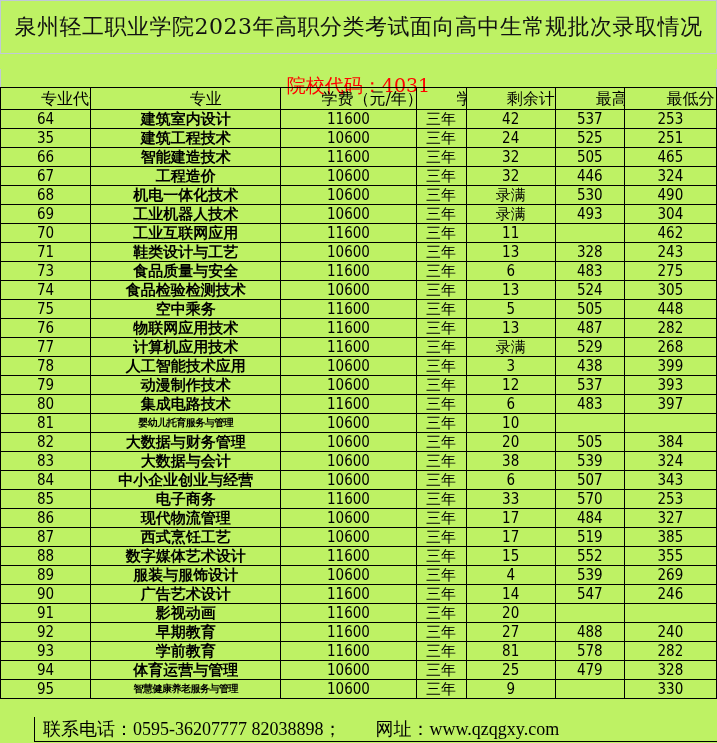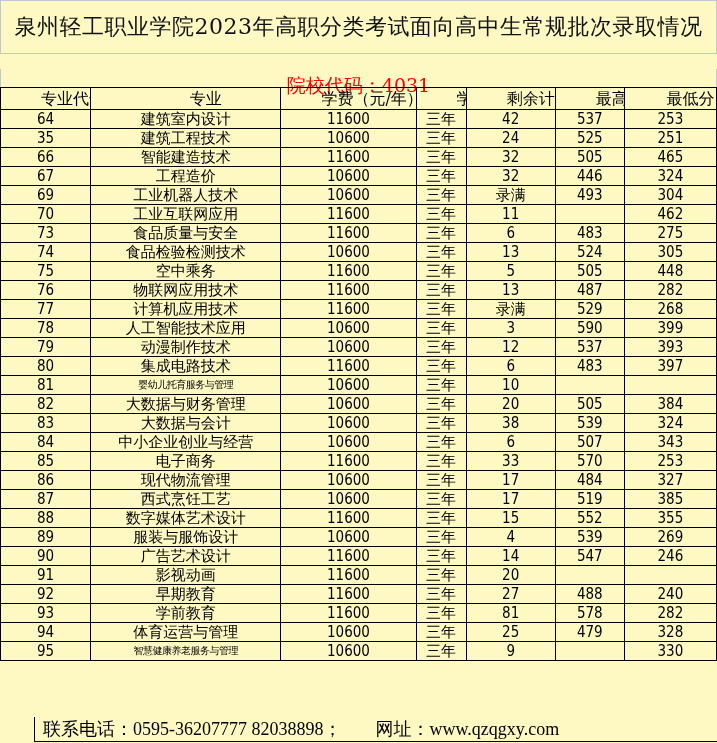--- a/index.html
+++ b/index.html
@@ -1,17 +1,17 @@
 <!DOCTYPE html>
 <html><head>
 <meta charset="utf-8">
 <style>
   html, body { margin: 0; padding: 0; background: #ffffff; }
   body { width: 717px; height: 743px; overflow: hidden; position: relative; }
-  .sheet { position: absolute; left: 0; top: 0; width: 717px; height: 743px; background: #fef9c3; }
+  .sheet { position: absolute; left: 0; top: 0; width: 717px; height: 743px; background: #bef264; }
   .title-row {
     position: absolute; left: 0; top: 0; width: 715px; height: 52px;
     border: 1px solid #c0c8d8; border-bottom: 1px solid #c0c8d8;
     display: flex; align-items: center; justify-content: center;
     font-family: "DejaVu Serif", "Liberation Serif", serif;
     font-size: 22px; color: #111; letter-spacing: 0.5px;
   }
   .code-row {
     position: absolute; left: 0; top: 53px; width: 715px; height: 33px;
     border-left: 1px solid #c0c8d8; border-right: 1px solid #c0c8d8;
@@ -30,21 +30,21 @@
   }
   table.grid th {
     height: 21px; font-family: "DejaVu Serif", "Liberation Serif", serif;
     font-size: 16px; font-weight: normal; line-height: 20px; padding-left: 40px;
   }
   table.grid td {
     height: 18px; font-size: 15px; line-height: 18px;
     font-family: "Liberation Sans Narrow", "DejaVu Sans Condensed", "DejaVu Sans", sans-serif;
     transform-origin: center;
   }
-  td.major { letter-spacing: 0px; }
+  td.major { letter-spacing: 0px; font-weight: bold; }
   td.major.long { font-size: 10px; letter-spacing: -0.5px; }
   .footer-row {
     position: absolute; left: 0; top: 717px; width: 715px; height: 24px;
     border: 1px solid #000; border-top: none;
     display: flex; align-items: center;
     font-family: Liberation Serif, serif;
     font-size: 18px; color: #000; margin-left: 34px;
   }
   .footer-row span { white-space: nowrap; }
   .f-phone { margin-left: 8px; }
@@ -112,38 +112,56 @@
         <tr>
           <td>67</td>
           <td class="major">工程造价</td>
           <td>10600</td>
           <td>三年</td>
           <td>32</td>
           <td>446</td>
           <td>324</td>
         </tr>
         <tr>
+          <td>68</td>
+          <td class="major">机电一体化技术</td>
+          <td>10600</td>
+          <td>三年</td>
+          <td>录满</td>
+          <td>530</td>
+          <td>490</td>
+        </tr>
+        <tr>
           <td>69</td>
           <td class="major">工业机器人技术</td>
           <td>10600</td>
           <td>三年</td>
           <td>录满</td>
           <td>493</td>
           <td>304</td>
         </tr>
         <tr>
           <td>70</td>
           <td class="major">工业互联网应用</td>
           <td>11600</td>
           <td>三年</td>
           <td>11</td>
           <td></td>
           <td>462</td>
         </tr>
         <tr>
+          <td>71</td>
+          <td class="major">鞋类设计与工艺</td>
+          <td>10600</td>
+          <td>三年</td>
+          <td>13</td>
+          <td>328</td>
+          <td>243</td>
+        </tr>
+        <tr>
           <td>73</td>
           <td class="major">食品质量与安全</td>
           <td>11600</td>
           <td>三年</td>
           <td>6</td>
           <td>483</td>
           <td>275</td>
         </tr>
         <tr>
           <td>74</td>
@@ -180,21 +198,21 @@
           <td>录满</td>
           <td>529</td>
           <td>268</td>
         </tr>
         <tr>
           <td>78</td>
           <td class="major">人工智能技术应用</td>
           <td>10600</td>
           <td>三年</td>
           <td>3</td>
-          <td>590</td>
+          <td>438</td>
           <td>399</td>
         </tr>
         <tr>
           <td>79</td>
           <td class="major">动漫制作技术</td>
           <td>10600</td>
           <td>三年</td>
           <td>12</td>
           <td>537</td>
           <td>393</td>

